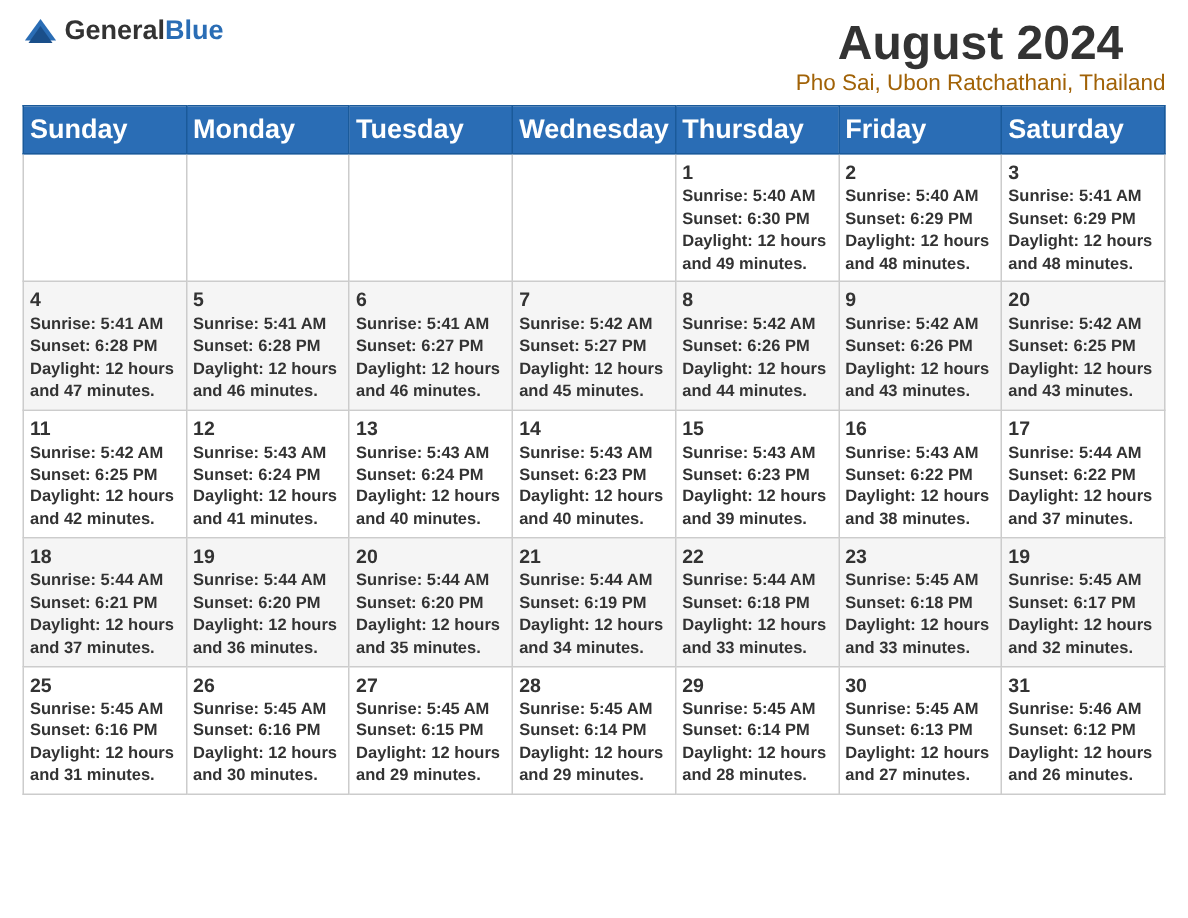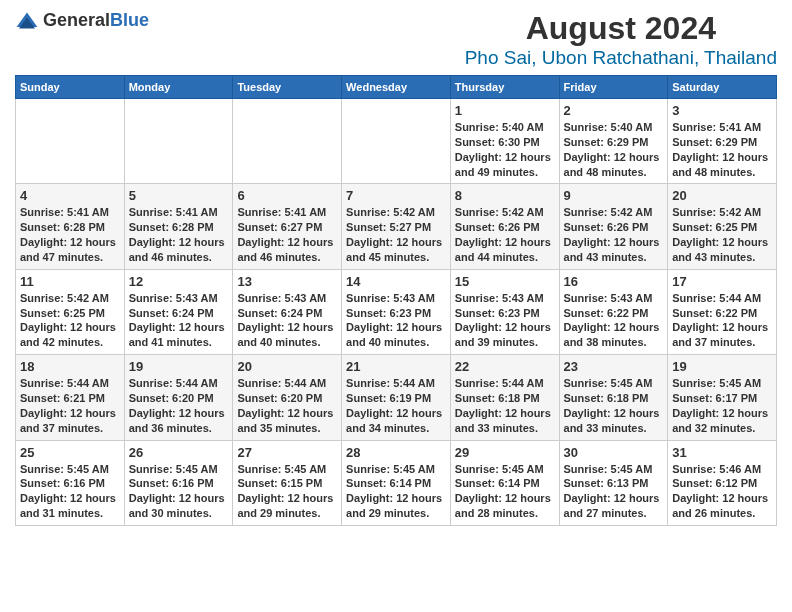--- a/index.html
+++ b/index.html
@@ -41,32 +41,32 @@
     }
     .title-area {
       text-align: center;
     }
     .main-title {
       font-size: 32px;
       font-weight: bold;
       color: #333;
     }
     .subtitle {
-      font-size: 19px;
-      color: #0369a1;
+      font-size: 15px;
+      color: #a16207;
     }
     table {
       width: 100%;
       border-collapse: collapse;
       table-layout: fixed;
     }
     thead tr th {
       background-color: #2a6db5;
       color: #fff;
-      font-size: 11px;
+      font-size: 18px;
       font-weight: bold;
       padding: 5px 4px;
       text-align: left;
       border: 1px solid #1a5a9a;
     }
     tbody tr td {
       vertical-align: top;
       padding: 4px 4px;
       font-size: 10px;
       color: #333;

